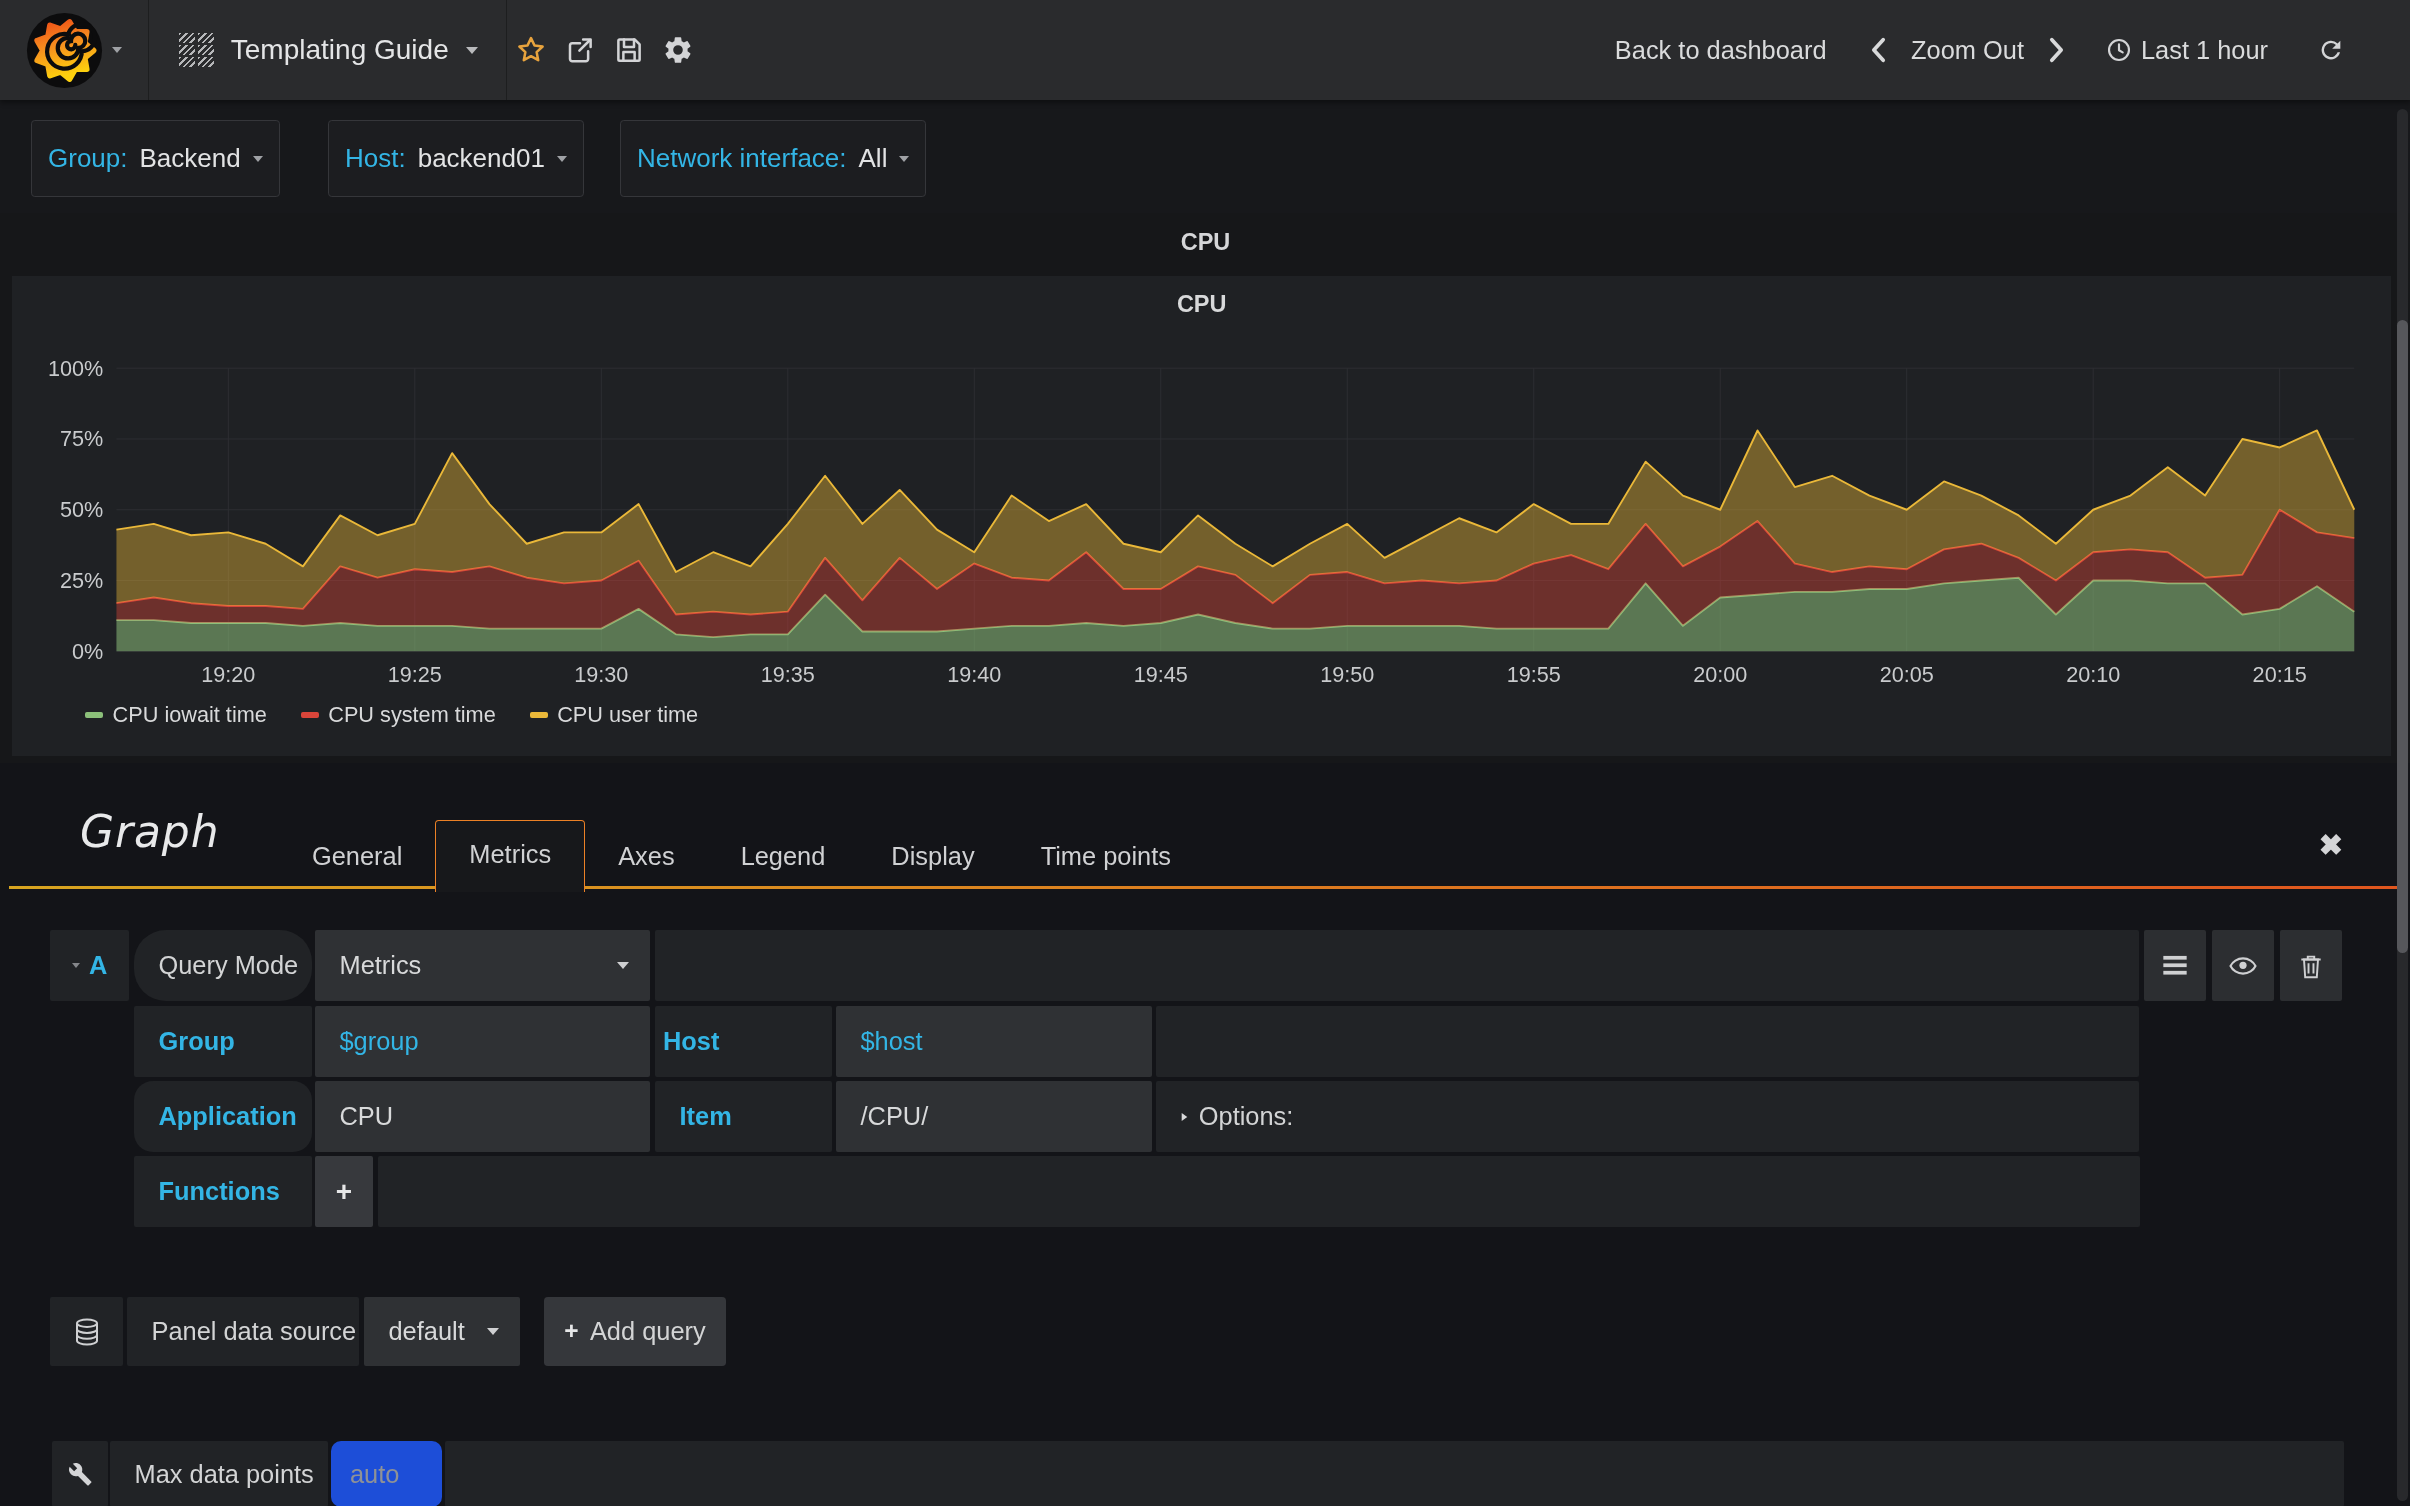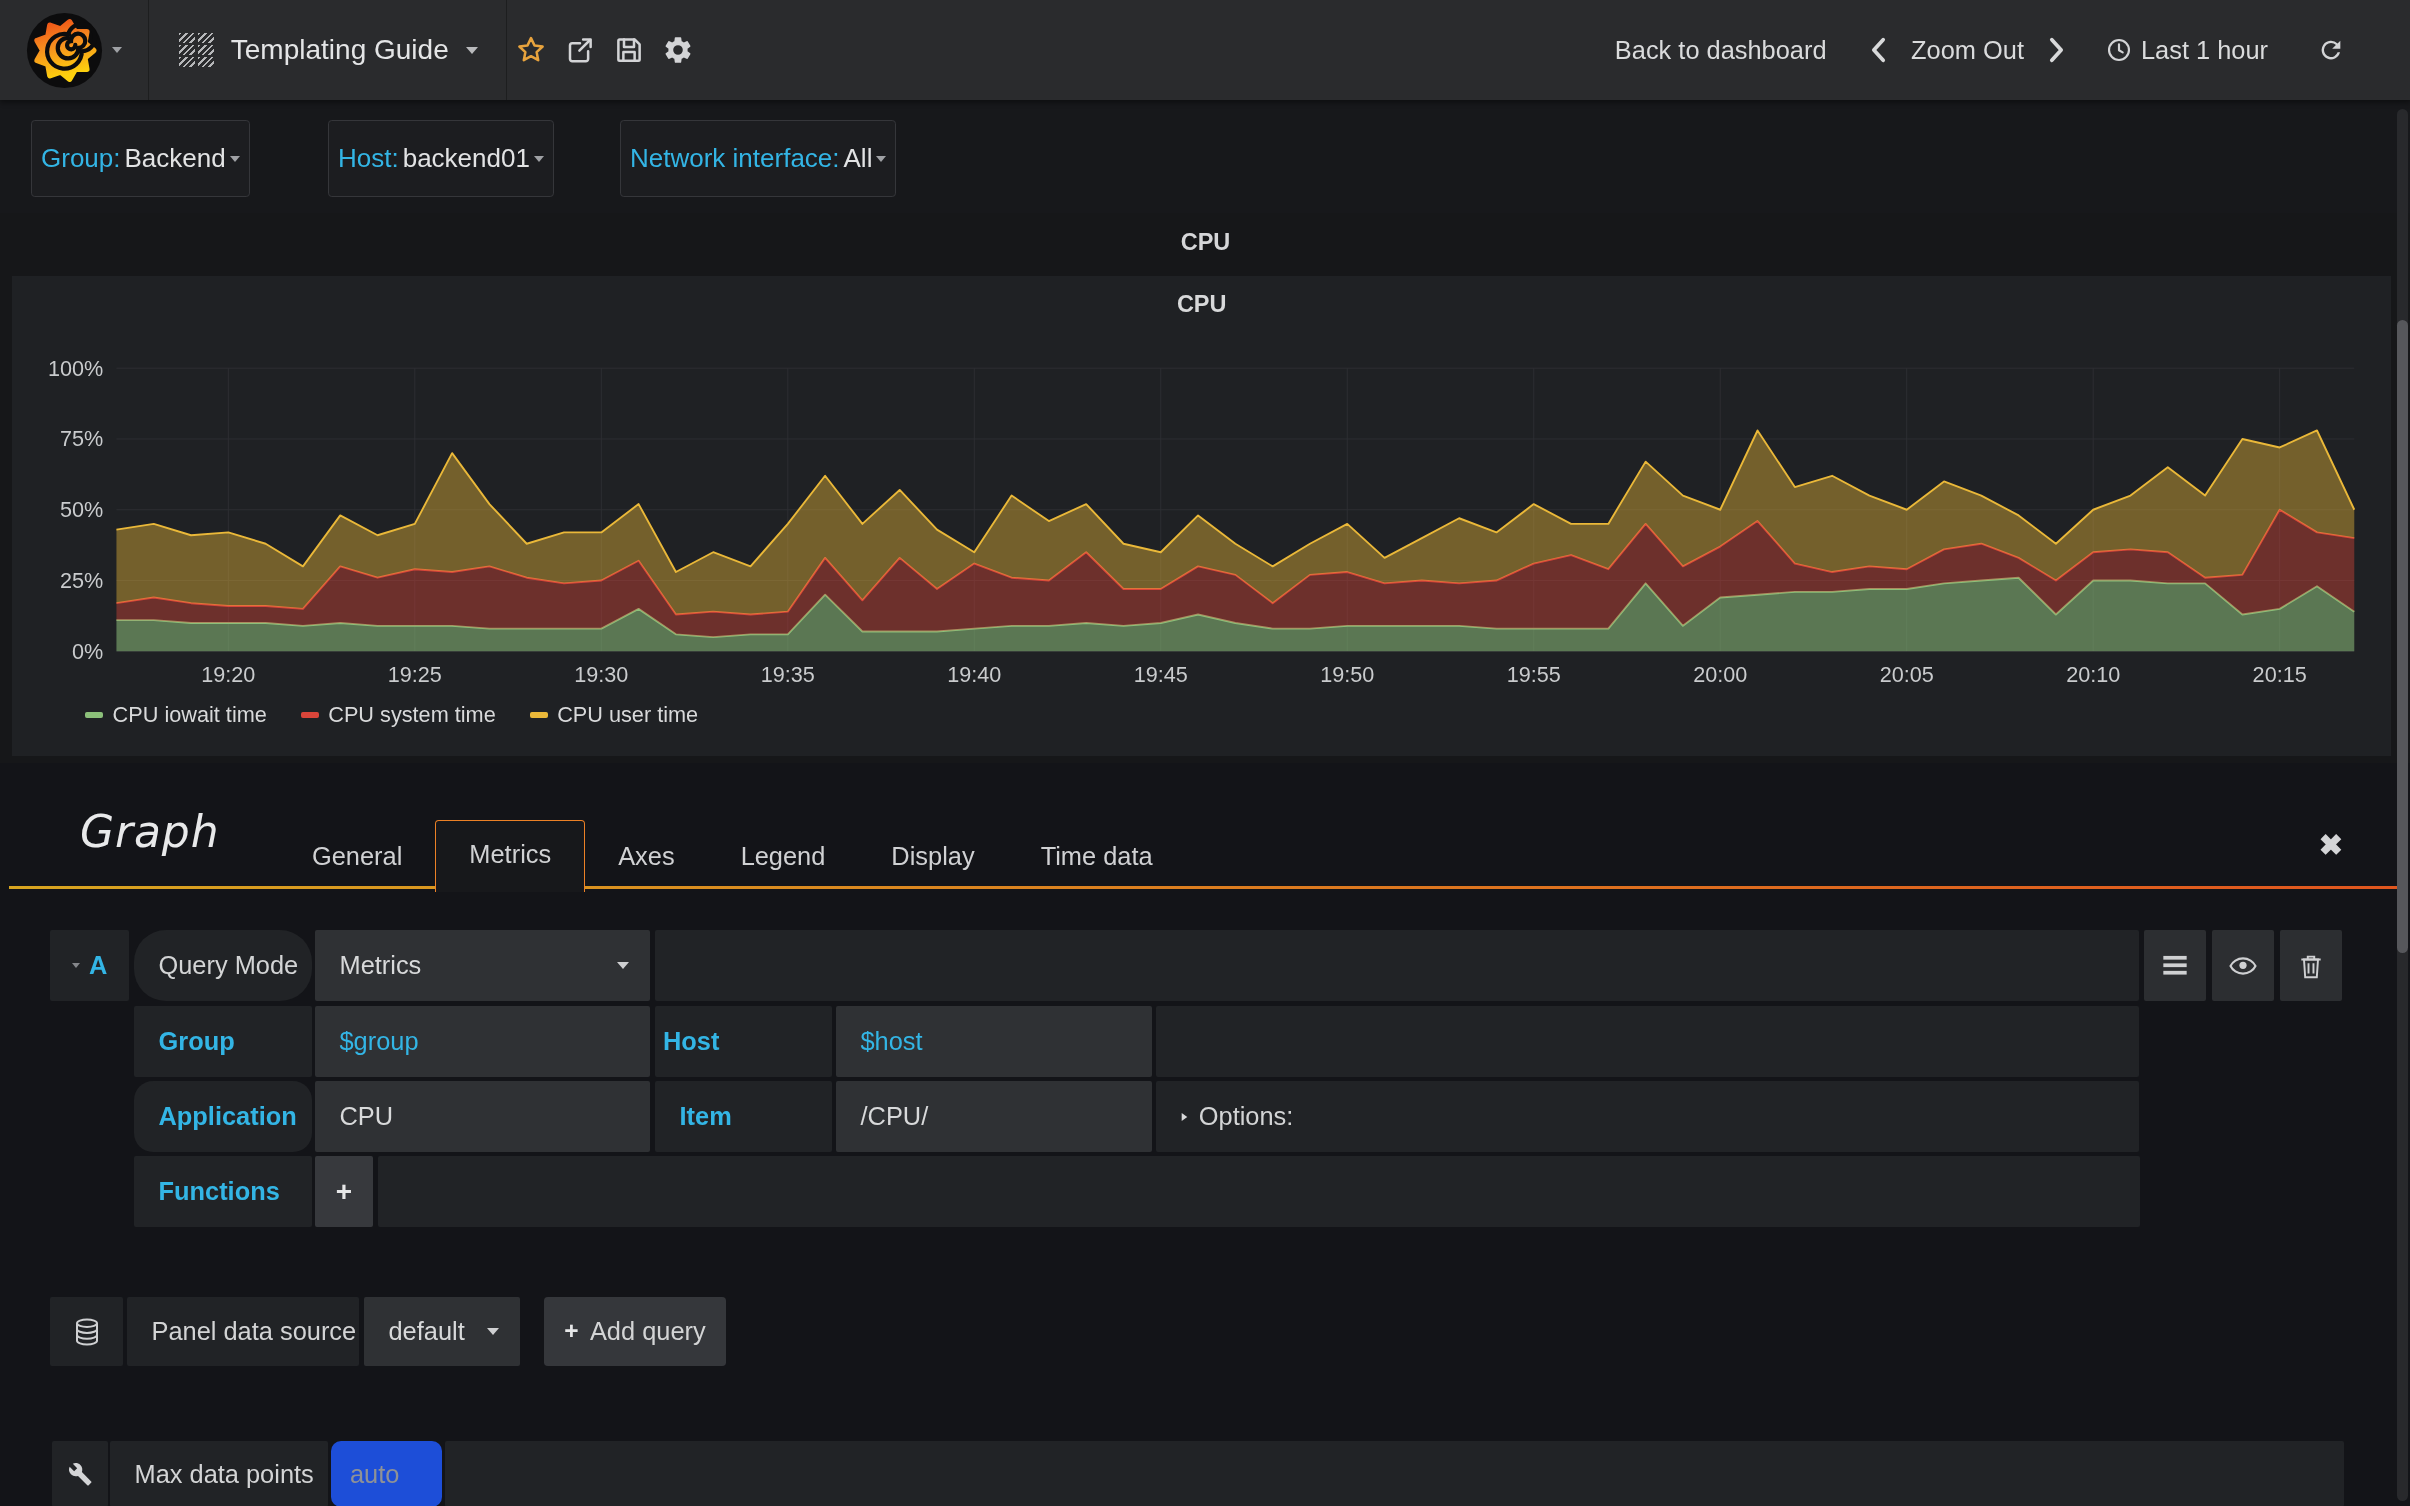--- a/index.html
+++ b/index.html
@@ -28,22 +28,22 @@
   .nav-actions { display:flex; align-items:center; }
   .nav-act { width:49px; height:100px; display:flex; align-items:center; justify-content:center; cursor:pointer; }
   .nav-spacer { flex:1; }
   .nav-right { display:flex; align-items:center; font-size:25.4px; color:#dadbdc; margin-right:66px; }
   .icon { stroke:#d3d4d6; fill:none; stroke-width:2; stroke-linecap:round; stroke-linejoin:round; }
   .icon-fill { fill:#d3d4d6; stroke:none; }
 
   
   .submenu { position:absolute; top:100px; left:0; right:0; height:113px; background:#17181b; }
   .var-box { position:absolute; top:20px; height:77px; background:#1c1d20; border:0.9px solid #35363a;
-             border-radius:3.8px; display:flex; align-items:center; padding:0 9px; font-size:26px;
-             gap:4px; cursor:pointer; }
+             border-radius:3.8px; display:flex; align-items:center; padding:0 16px; font-size:26px;
+             gap:12px; cursor:pointer; }
   .var-label { color:#33b5e5; }
   .var-value { color:#e2e3e4; }
 
   
   .row-title { position:absolute; top:229px; left:0; right:0; text-align:center; font-size:23.5px;
                font-weight:bold; color:#d5d6d8; }
   .panel { position:absolute; left:12.2px; top:276px; width:2379px; height:480px; background:#1f2124; }
   .panel-title { position:absolute; top:15px; left:0; right:0; text-align:center; font-size:23.5px;
                  font-weight:bold; color:#d8d9da; }
   #chart-svg { position:absolute; left:0; top:0; width:2379px; height:428px; }
@@ -257,21 +257,21 @@
 
   <div class="graph-title">Graph</div>
 
   <div class="tabbar">
     <div class="tabs">
       <span class="tab">General</span>
       <span class="tab active">Metrics</span>
       <span class="tab">Axes</span>
       <span class="tab">Legend</span>
       <span class="tab">Display</span>
-      <span class="tab">Time data</span>
+      <span class="tab">Time points</span>
     </div>
   </div>
   <span class="close-x">✖</span>
 
   <div class="cell center" style="left:50px; top:930px; width:79px; height:71px; gap:9.4px;">
     <span class="caret tiny"></span>
     <span class="blue">A</span>
   </div>
   <div class="cell lab" style="left:134px; top:930px; width:178px; height:71px;border-radius:32px;">Query Mode</div>
   <div class="cell input" style="left:315px; top:930px; width:335px; height:71px; position:absolute; cursor:pointer;">

